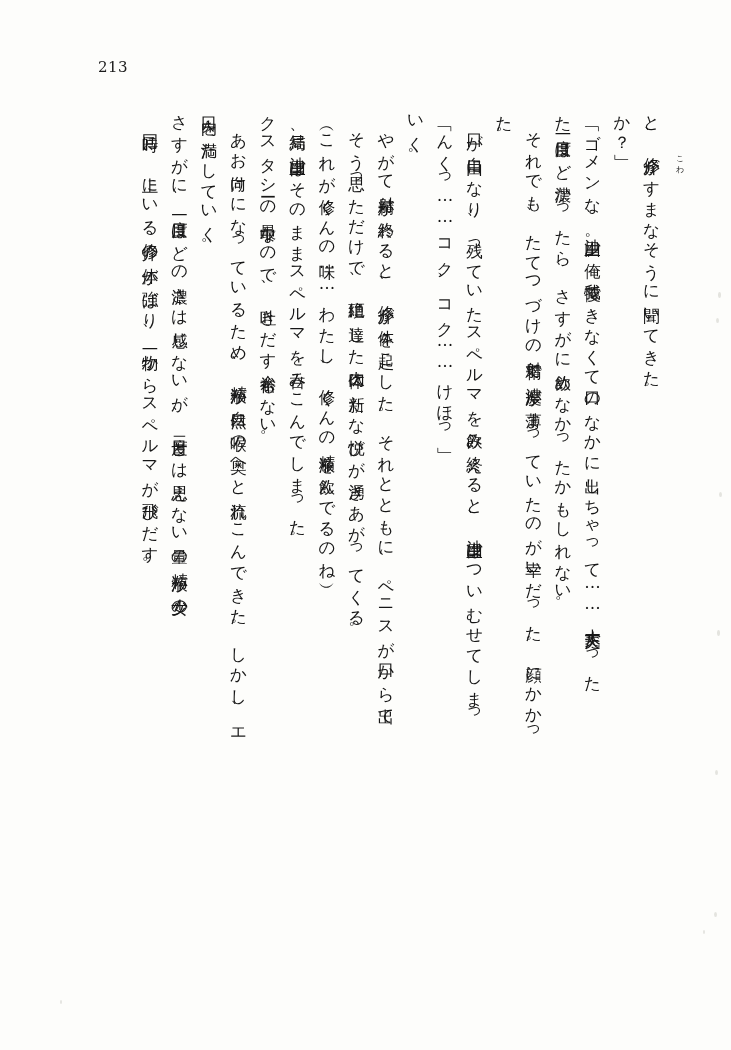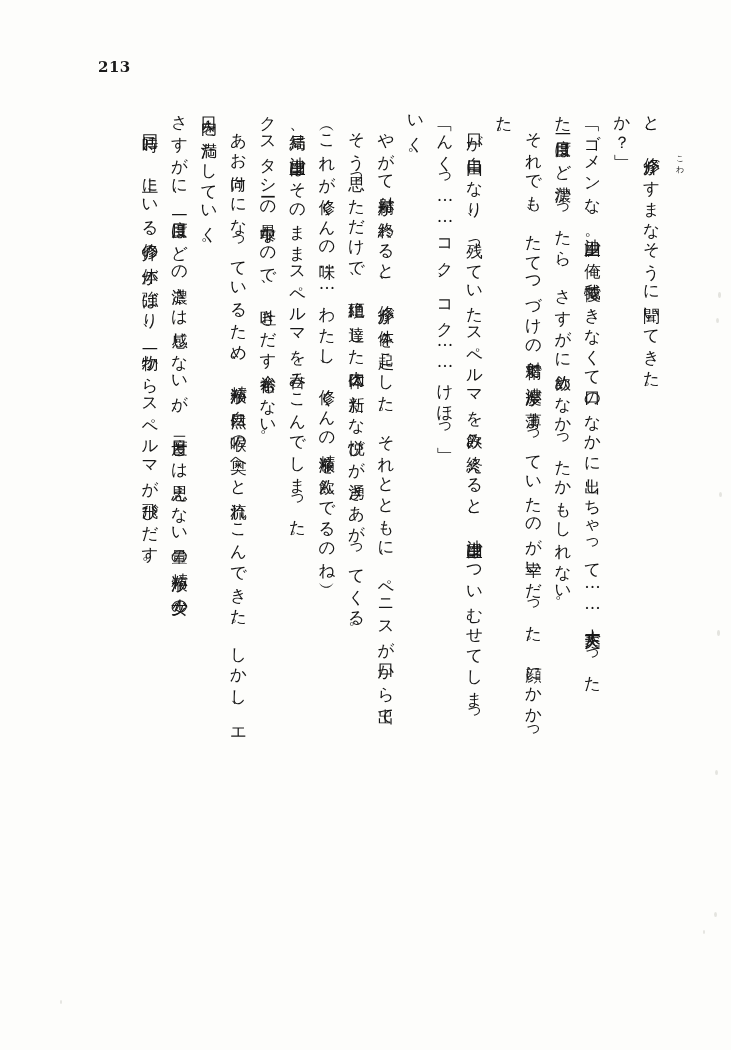--- a/index.html
+++ b/index.html
@@ -31,21 +31,20 @@
   }
 
   #page-number {
     position: absolute;
     top: 58px;
     left: 98px;
     font-size: 15px;
     letter-spacing: 0.5px;
     color: #1b1b1b;
     font-family: "DejaVu Serif", "Liberation Serif", serif;
-    font-weight: bold;
   }
 
   #text-body {
     position: absolute;
     top: 104px;
     right: 72px;
     height: 860px;
     display: flex;
     flex-direction: row;
     align-items: flex-start;

